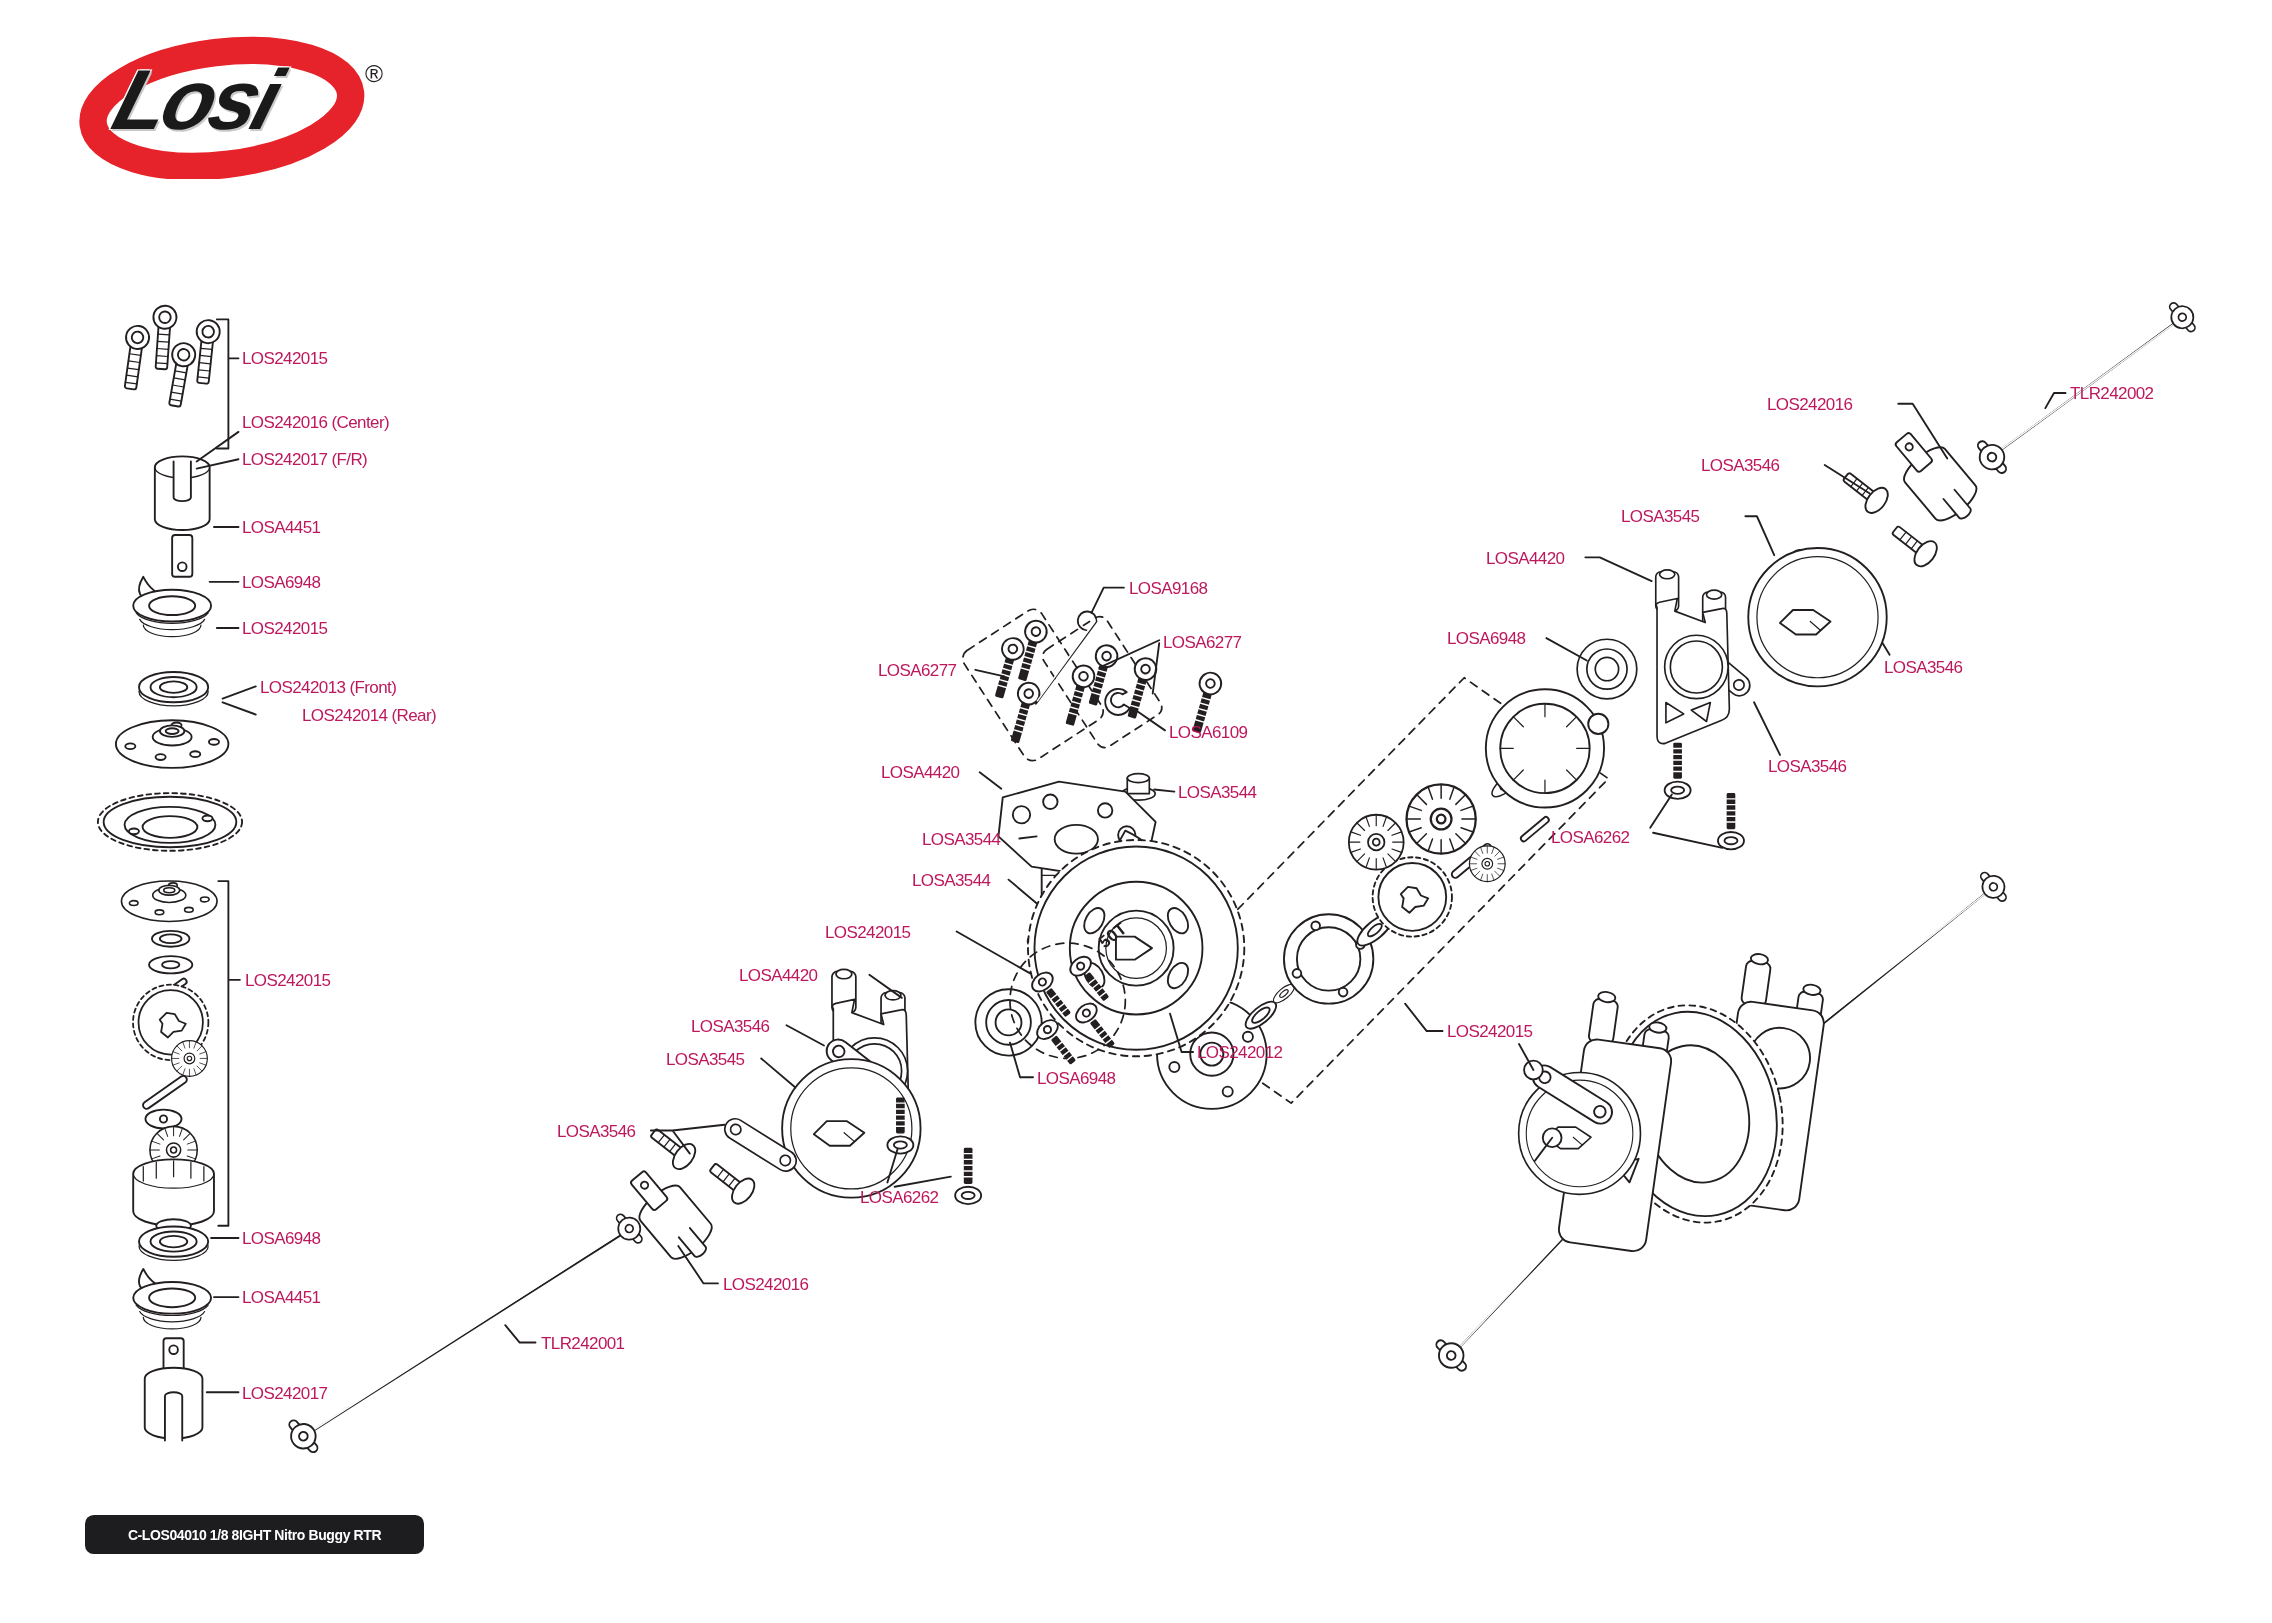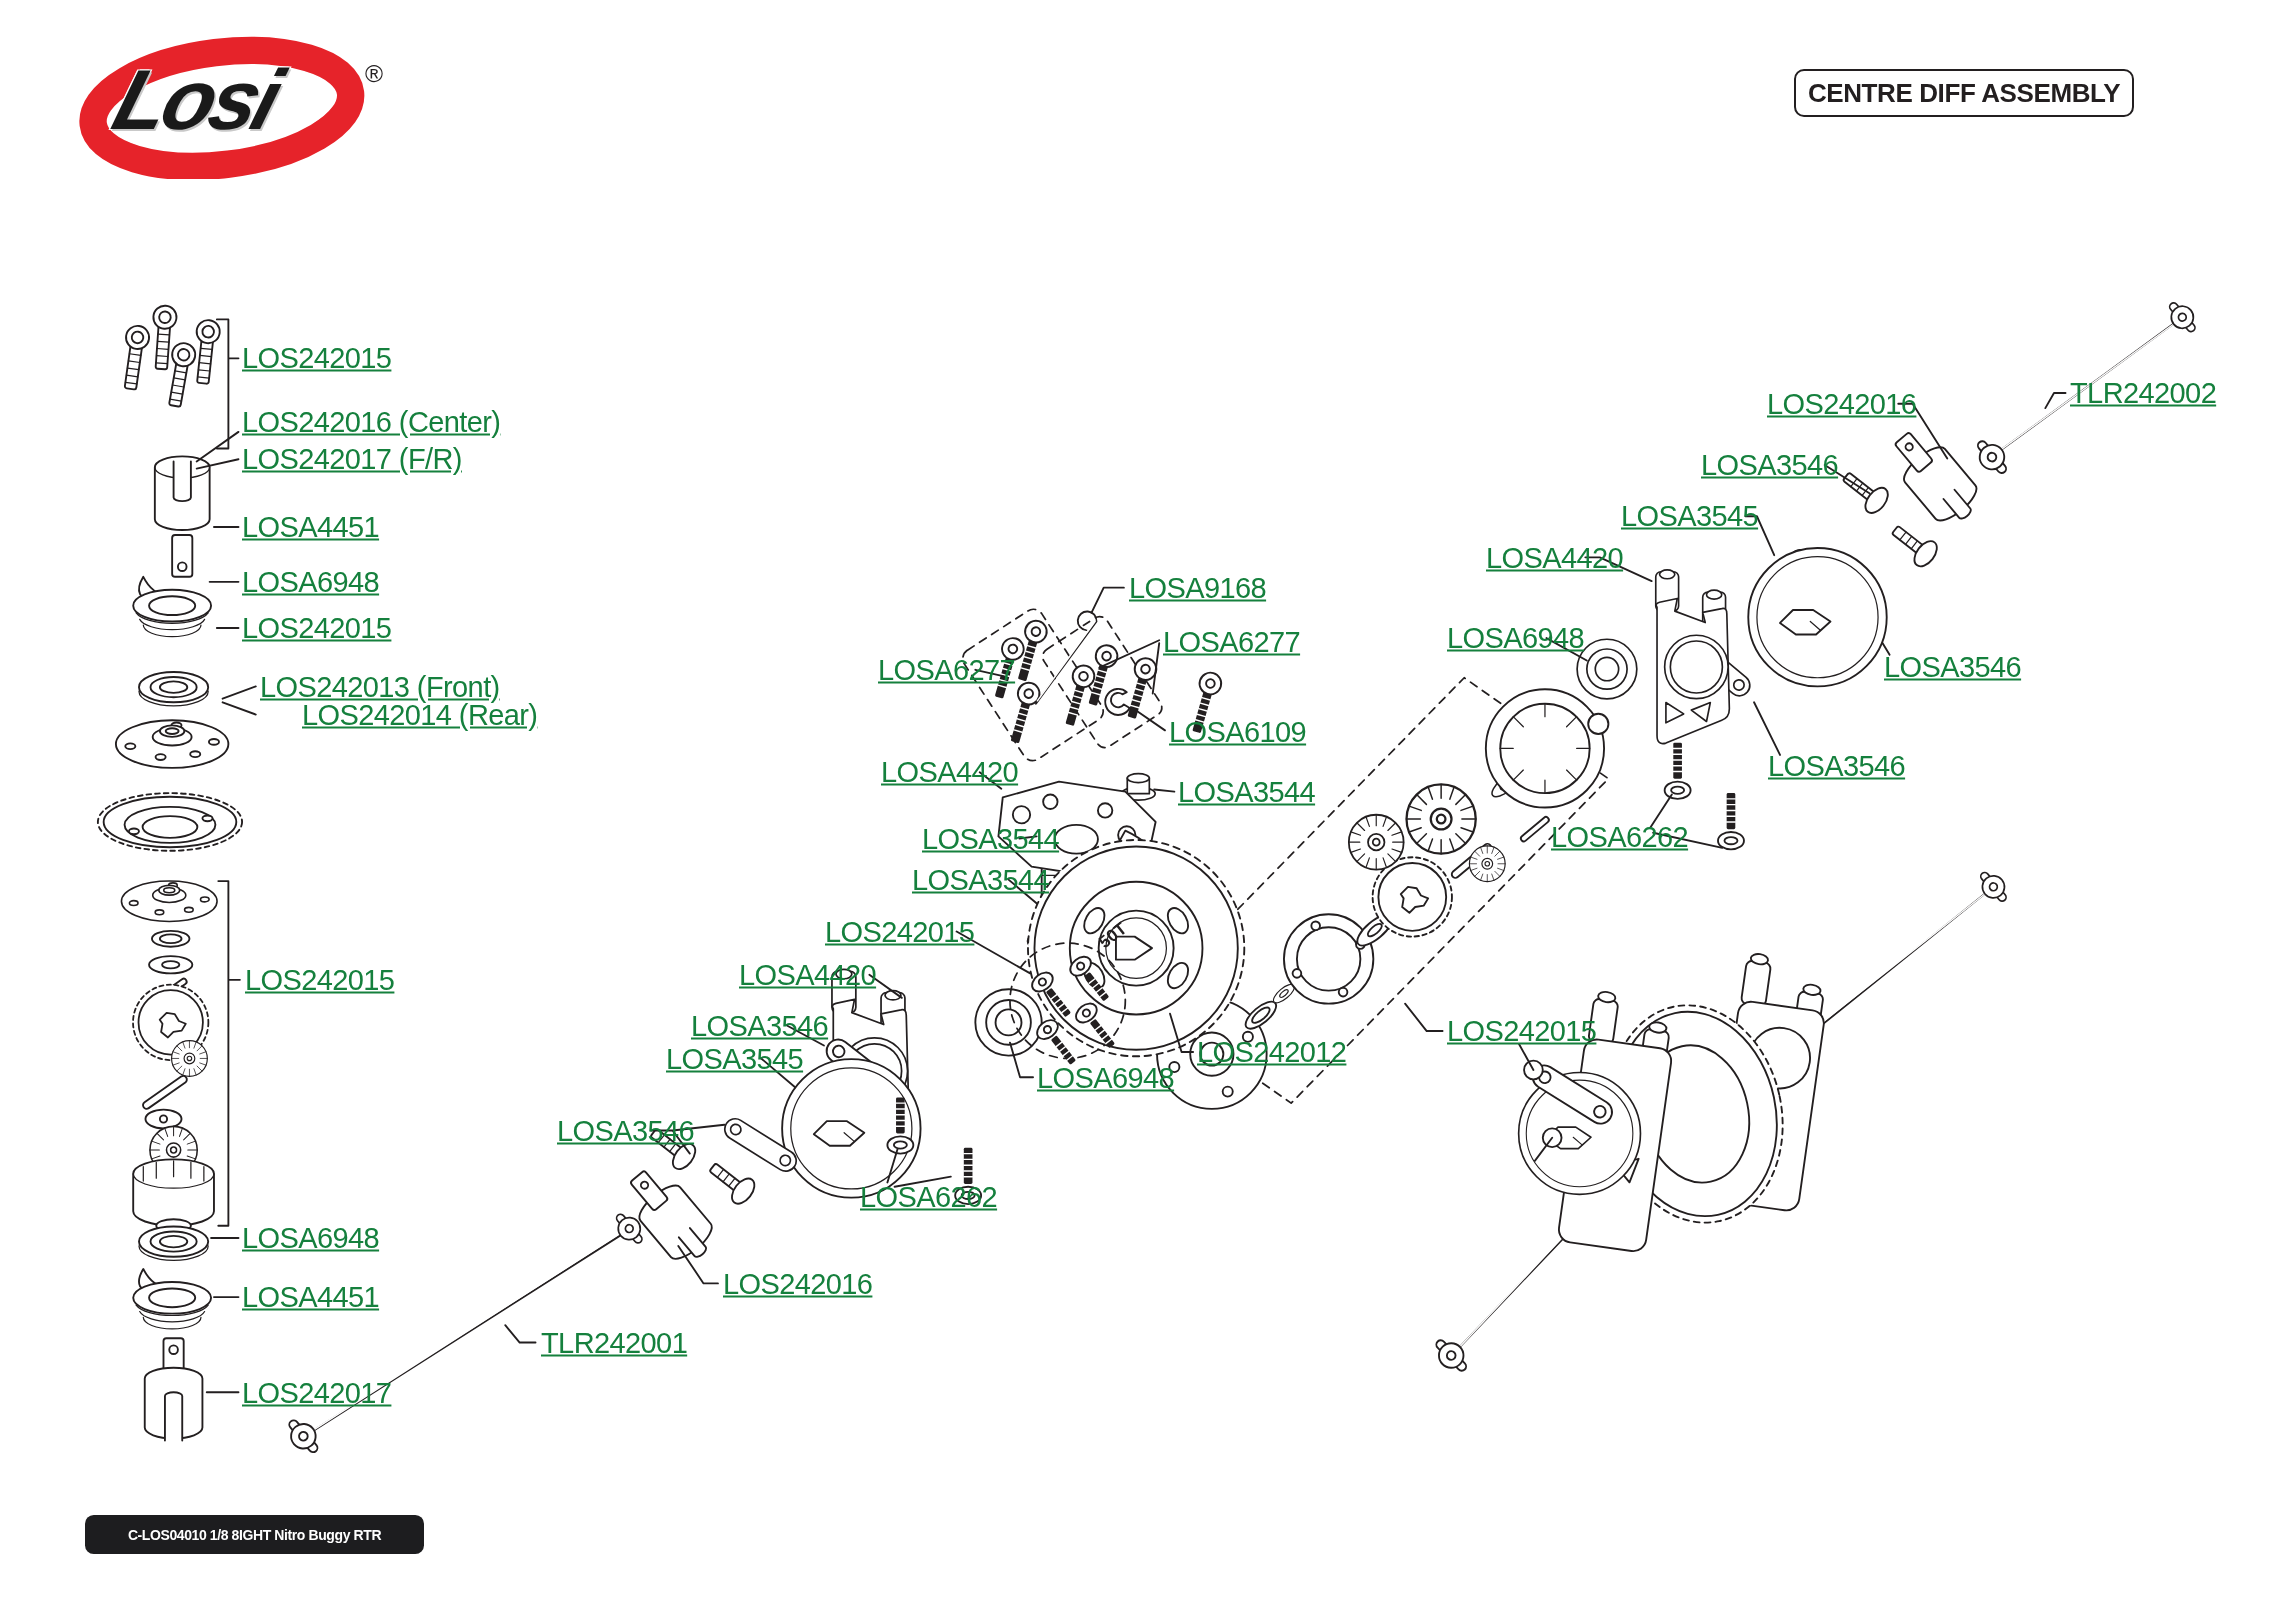--- a/index.html
+++ b/index.html
@@ -10,22 +10,22 @@
   
   .art path,.art rect,.art circle,.art ellipse,.art line,.art polyline,.art polygon{
      stroke:#231f20;stroke-width:2.6;fill:none;stroke-linecap:round;stroke-linejoin:round;}
   .art .fw{fill:#ffffff;}
   .art .fd{fill:#231f20;stroke:none;}
   .art .thin{stroke-width:1.7;}
   .art .wln{stroke:#ffffff;stroke-width:2;fill:none;}
   .art .dash{stroke-dasharray:11 9;stroke-width:2.4;}
   .art .teeth{fill:#ffffff;}
   
-  .plabel{position:absolute;font-size:29px;letter-spacing:-0.6px;line-height:1;
-          white-space:nowrap;transform:translateY(-50%);color:#15803d;text-decoration:underline;}
+  .plabel{position:absolute;font-size:17px;letter-spacing:-0.6px;line-height:1;
+          white-space:nowrap;transform:translateY(-50%);color:#be185d;}
   
   .titlebox{position:absolute;left:1794px;top:69px;width:340px;height:48px;
             border:2.5px solid #231f20;border-radius:10px;display:flex;
             align-items:center;justify-content:center;box-sizing:border-box;}
   .titlebox span{font-weight:bold;font-size:26px;letter-spacing:-0.4px;}
   .footerbox{position:absolute;left:85px;top:1515px;width:339px;height:39px;
              background:#1d1d1f;border-radius:8.7px;display:flex;align-items:center;
              justify-content:center;box-sizing:border-box;}
   .footerbox span{color:#ffffff;font-weight:bold;font-size:14px;letter-spacing:-0.4px;}
   .logo{position:absolute;left:79px;top:35px;width:303px;height:144px;}
@@ -430,23 +430,20 @@
 
 <div class="logo">
   <svg width="303" height="144" viewBox="0 0 420 200">
     <ellipse cx="198" cy="102" rx="180" ry="78" fill="none" stroke="#e6232a" stroke-width="38" transform="rotate(-7 198 102)"></ellipse>
     <ellipse cx="198" cy="102" rx="158" ry="56" fill="#ffffff" stroke="none" transform="rotate(-7 198 102)"></ellipse>
   </svg>
   <span class="logo-text">Losi</span>
   <span class="logo-reg">®</span>
 </div>
 
-<div class="titlebox">
-  <span>CENTRE DIFF ASSEMBLY</span>
-</div>
 
 <div id="labels-layer">
       <div class="plabel" style="left: 242px; top: 358px;">LOS242015</div>
       <div class="plabel" style="left: 242px; top: 422px;">LOS242016 (Center)</div>
       <div class="plabel" style="left: 242px; top: 459px;">LOS242017 (F/R)</div>
       <div class="plabel" style="left: 242px; top: 527px;">LOSA4451</div>
       <div class="plabel" style="left: 242px; top: 582px;">LOSA6948</div>
       <div class="plabel" style="left: 242px; top: 628px;">LOS242015</div>
       <div class="plabel" style="left: 260px; top: 687px;">LOS242013 (Front)</div>
       <div class="plabel" style="left: 260px; top: 715px; margin-left: 42px;">LOS242014 (Rear)</div>

